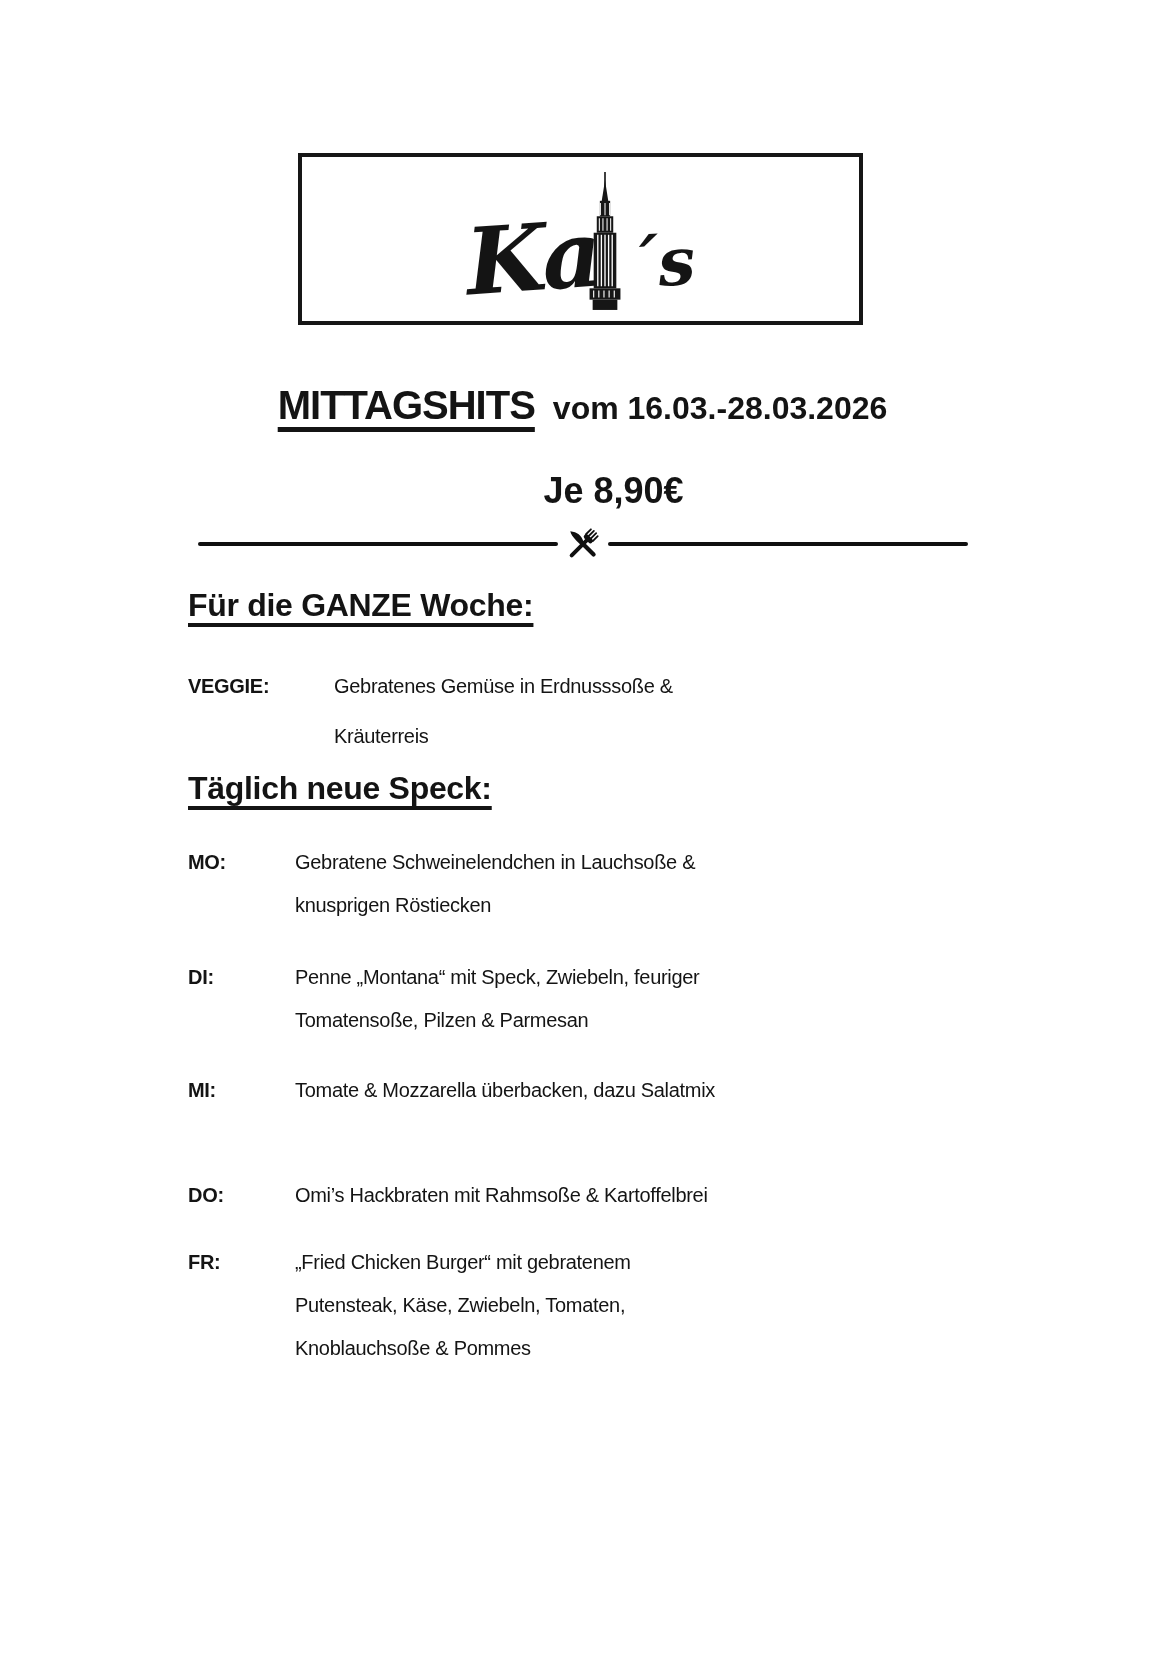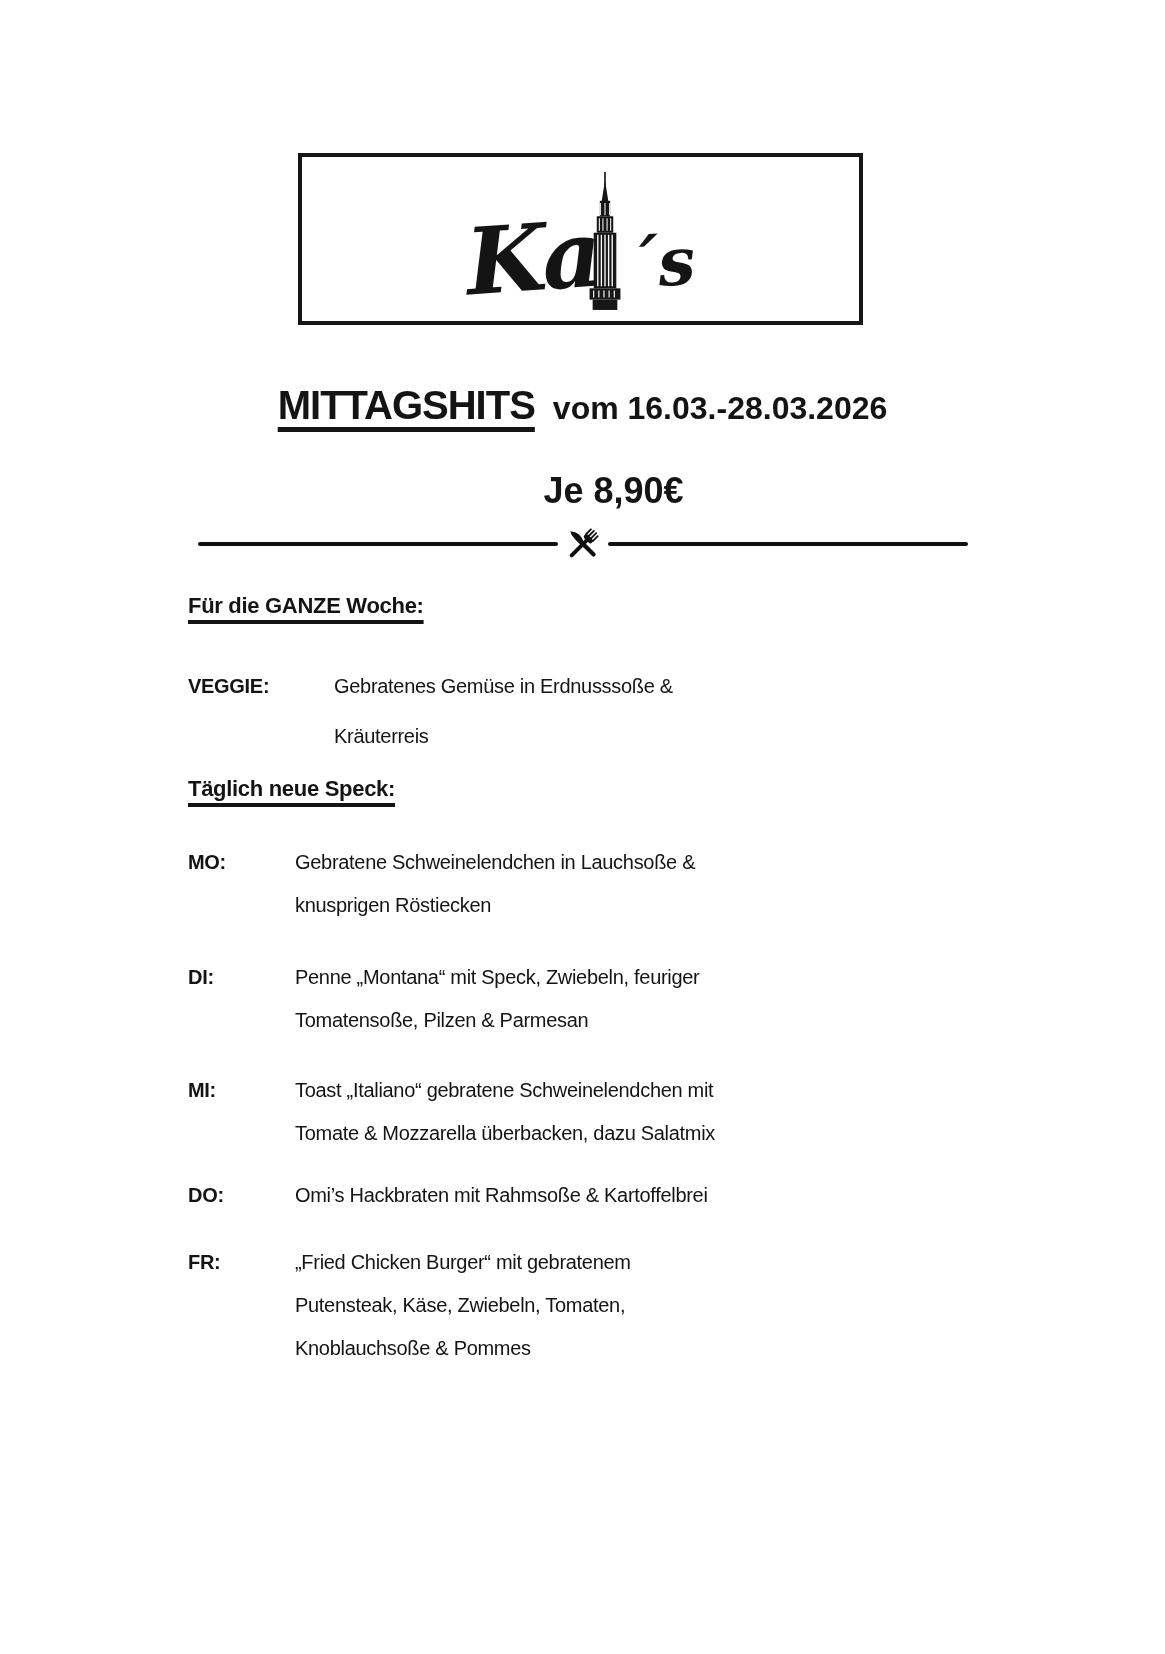--- a/index.html
+++ b/index.html
@@ -37,21 +37,21 @@
     font-size:36px;font-weight:bold;padding-left:28px;}
   
   .divider{
     position:absolute;left:198px;top:525px;width:770px;height:38px;
     display:flex;align-items:center;
   }
   .divider .seg{flex:1;height:4px;background:#101010;border-radius:2px;}
   .divider .cutlery{flex:0 0 auto;margin:0 5px;display:block;}
   
   .heading{
-    position:absolute;left:188px;font-size:22px;font-weight:bold;line-height:43px;
+    position:absolute;left:188px;font-size:32px;font-weight:bold;line-height:43px;
     text-decoration:underline;text-decoration-thickness:4px;text-underline-offset:7px;
     white-space:nowrap;letter-spacing:-0.3px;
   }
   .row{position:absolute;left:188px;display:flex;font-size:20px;line-height:43px;letter-spacing:-0.3px;}
   .row .label{font-weight:bold;width:107px;flex:0 0 auto;}
   .row.veggie{line-height:50px;}
   .row.veggie .label{width:146px;}
   .row .desc{white-space:nowrap;}
   .row .line{display:block;}
 </style>
@@ -144,21 +144,20 @@
   <span class="label">DI:</span>
   <span class="desc">
     <span class="line">Penne „Montana“ mit Speck, Zwiebeln, feuriger</span>
     <span class="line">Tomatensoße, Pilzen &amp; Parmesan</span>
   </span>
 </div>
 
 <div class="row" style="top:1069px;">
   <span class="label">MI:</span>
   <span class="desc">
-    <span class="line">Toast „Italiano“ gebratene Schweinelendchen mit</span>
     <span class="line">Tomate &amp; Mozzarella überbacken, dazu Salatmix</span>
   </span>
 </div>
 
 <div class="row" style="top:1174px;justify-content:space-between;">
   <span class="label">DO:</span>
   <span class="desc">
     <span class="line">Omi’s Hackbraten mit Rahmsoße &amp; Kartoffelbrei</span>
   </span>
 </div>

